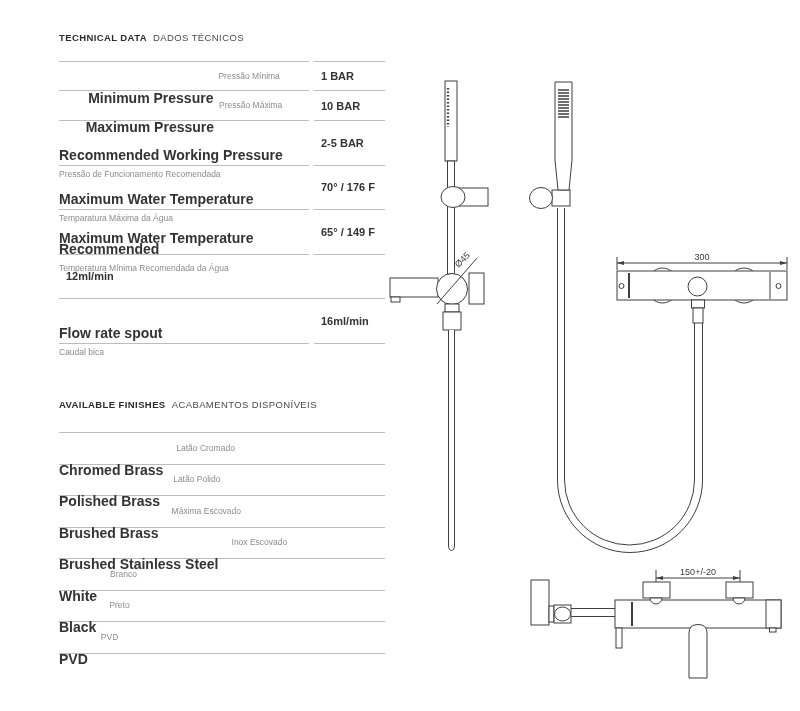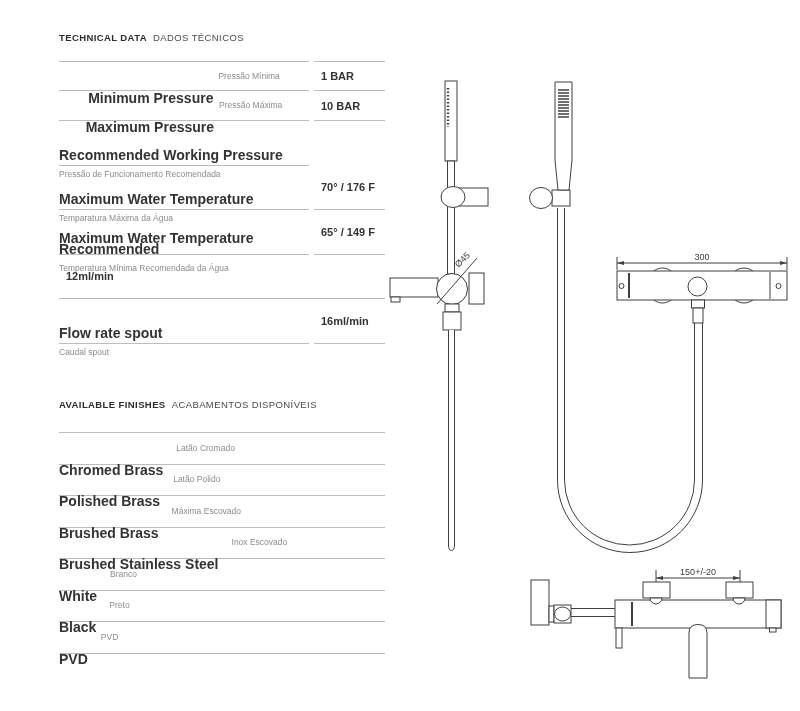--- a/index.html
+++ b/index.html
@@ -60,20 +60,21 @@
           <span class="pt">Pressão Máxima</span>
         </div>
         <div class="t-value">10 BAR</div>
       </div>
 
       <div class="t-row stacked">
         <div class="t-label">
           <span class="en">Recommended Working Pressure</span>
           <span class="pt">Pressão de Funcionamento Recomendada</span>
         </div>
+        <div class="t-value">2-5 BAR</div>
       </div>
 
       <div class="t-row stacked">
         <div class="t-label">
           <span class="en">Maximum Water Temperature</span>
           <span class="pt">Temparatura Máxima da Água</span>
         </div>
         <div class="t-value">70° / 176 F</div>
       </div>
 
@@ -85,21 +86,21 @@
         <div class="t-value">65° / 149 F</div>
       </div>
 
       <div class="t-row stacked">
         <div class="t-value">12ml/min</div>
       </div>
 
       <div class="t-row stacked">
         <div class="t-label">
           <span class="en">Flow rate spout</span>
-          <span class="pt">Caudal spout</span>
+          <span class="pt">Caudal bica</span>
         </div>
         <div class="t-value">16ml/min</div>
       </div>
 
     </div>
   </div>
 
   <div class="section" style="top:399px;">
     <div class="section-title">
       <span class="title-en">AVAILABLE FINISHES</span>

